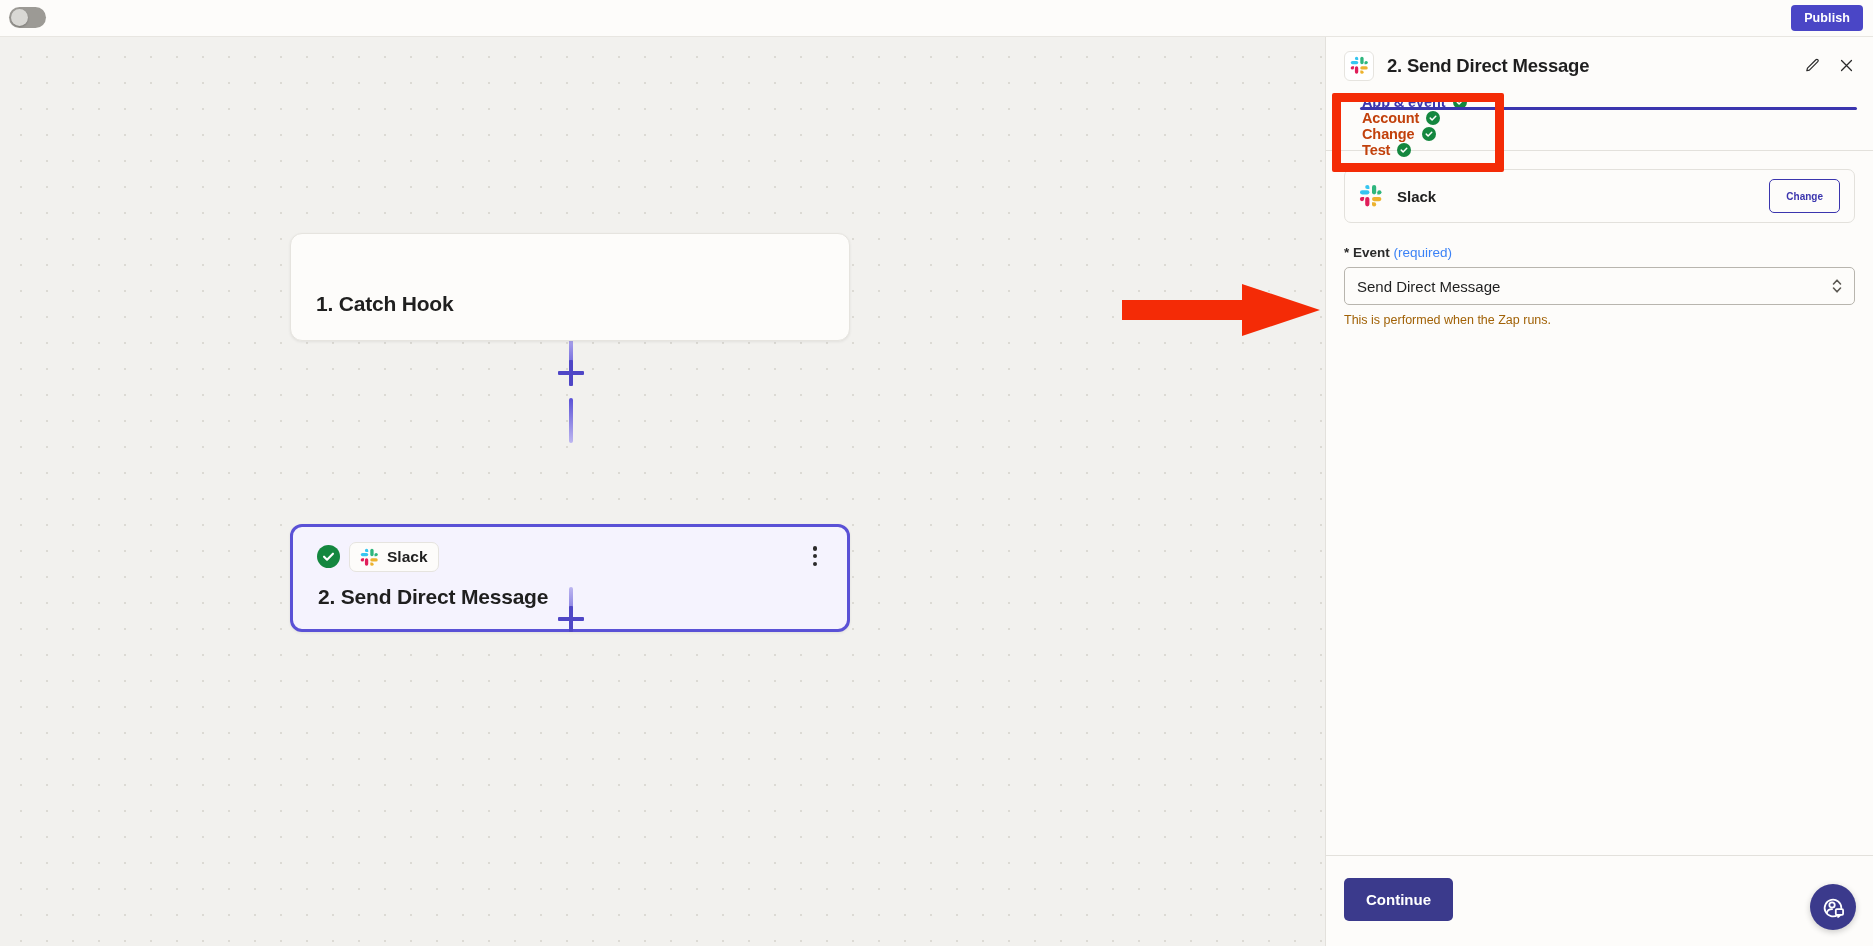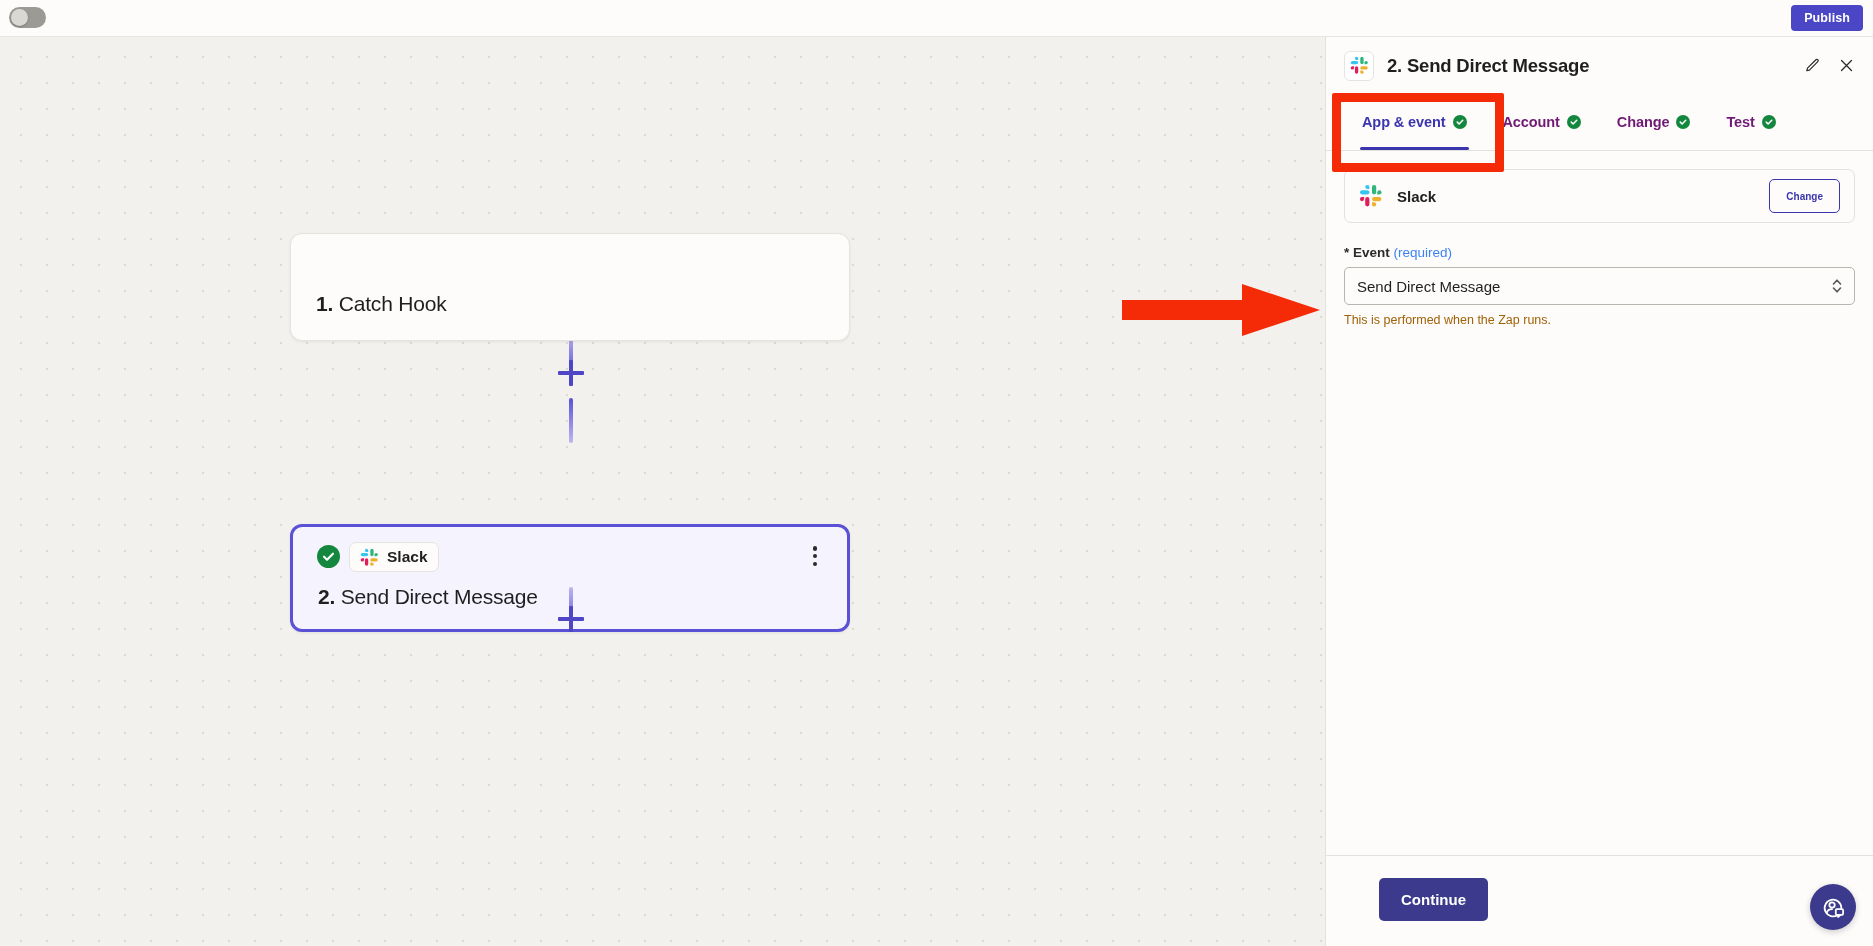--- a/index.html
+++ b/index.html
@@ -134,21 +134,21 @@
     width: 20px; height: 26px; cursor: pointer;
     display: flex; flex-direction: column; align-items: center;
     justify-content: space-between; padding: 3px 0;
   }
   .dots-menu i { width: 4.5px; height: 4.5px; border-radius: 50%; background: #2B2B2B; display:block; }
   .node-title {
     position: absolute; left: 25px; top: 58px;
     font-size: 21px; color: #1F1F1F; letter-spacing: -.2px;
   }
   .node-title b { font-weight: bold; }
-  .node-title span { font-weight: normal; }
+  .node-title span { font-weight: bold; }
 
   
   .panel {
     position: absolute; top: 37px; right: 0;
     width: 548px; height: 909px;
     background: #FDFCFA;
     border-left: 1px solid #E3E1DC;
     z-index: 20;
   }
   .panel-head {
@@ -173,25 +173,26 @@
     display: flex; align-items: center; justify-content: center;
     flex: 0 0 auto;
   }
   .head-icon.close { margin-left: 8px; }
 
   .tabs {
     position: relative; height: 57px;
     display: flex; align-items: stretch;
     border-bottom: 1px solid #E3E1DC;
     padding-left: 18px;
+    flex-direction: column;
   }
   .tab {
     display: flex; align-items: center; gap: 7px;
     padding: 0 18px;
-    font-size: 14.5px; font-weight: bold; color: #701a75;
+    font-size: 14.5px; font-weight: bold; color: #c2410c;
     cursor: pointer; position: relative;
     letter-spacing: -.1px;
   }
   .tab.active { color: #3B35AE; }
   .tab.active::after {
     content: ""; position: absolute;
     left: 16px; right: 16px; bottom: 0; height: 3.5px;
     background: #3B35AE; border-radius: 2px;
   }
   .tab-check {
@@ -257,21 +258,20 @@
     background: #FDFCFA;
   }
   .continue-btn {
     position: absolute; left: 18px; top: 22px;
     height: 43px; padding: 0 22px;
     background: #3B3A8C; color: #fff;
     border: none; border-radius: 5px;
     font-size: 15px; font-weight: bold;
     font-family: "Liberation Sans", sans-serif;
     cursor: pointer;
-    margin-left: 35px;
   }
   .help-fab {
     position: absolute; right: 18px; bottom: 16px;
     width: 46px; height: 46px; border-radius: 50%;
     background: #3B3A8C;
     display: flex; align-items: center; justify-content: center;
     cursor: pointer;
     box-shadow: 0 2px 6px rgba(0,0,0,.2);
   }
 

